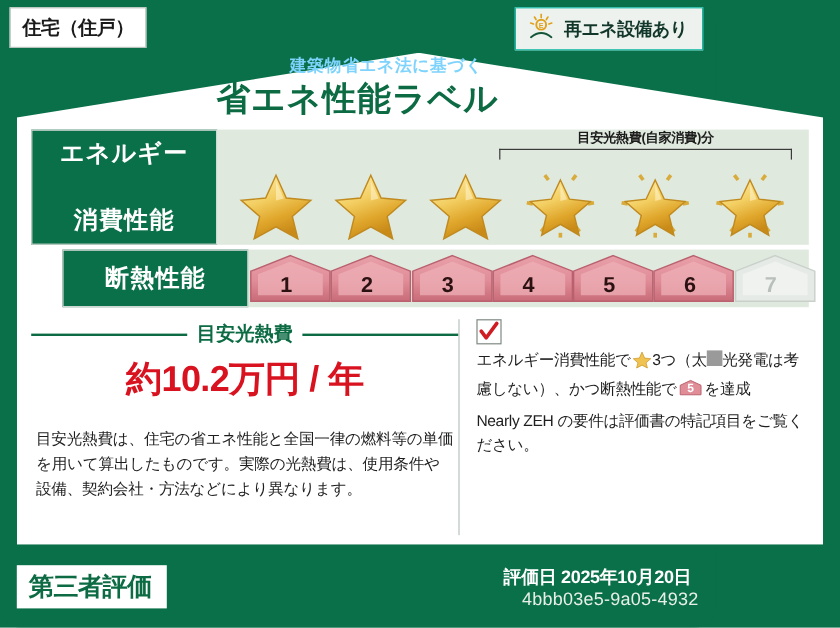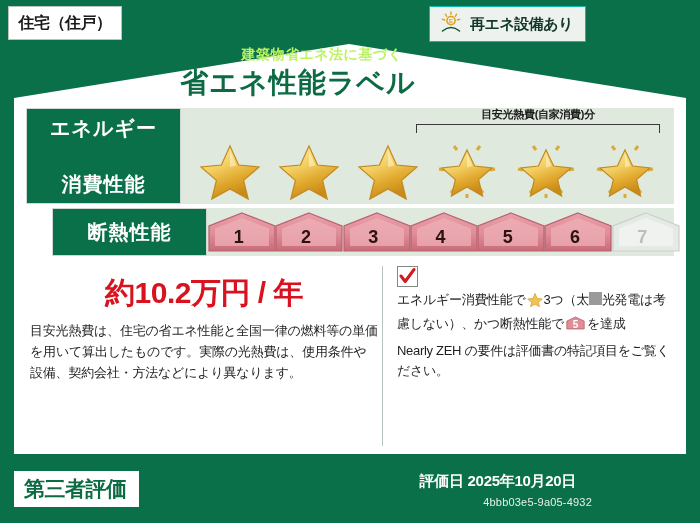--- a/index.html
+++ b/index.html
@@ -44,21 +44,21 @@
     width:672px;height:410px;
     background:#ffffff;
     clip-path:polygon(0 54px, 335px 0, 672px 54px, 672px 410px, 0 410px);
     z-index:2;
   }
 
   
   .head-sub{
     position:absolute;left:0;right:0;top:46px;
     text-align:center;font-size:14px;font-weight:bold;
-    color:#bef264;letter-spacing:0.5px;z-index:6;padding-left:48px;
+    color:#7dd3fc;letter-spacing:0.5px;z-index:6;padding-left:48px;
   }
   .head-main{
     position:absolute;left:0;right:0;top:64px;
     text-align:center;font-size:28px;font-weight:bold;
     color:#0c6b43;letter-spacing:1px;z-index:6;
   }
 
   
   .content{
     position:absolute;left:26px;top:108px;
@@ -131,21 +131,21 @@
     display:flex;align-items:center;gap:8px;
     font-size:16px;font-weight:bold;color:#0c6b43;
     justify-content:center;margin-top:2px;
   }
   .cost-head .rule{flex:1;height:2px;background:#0c6b43;}
   .cost-val{
     text-align:center;font-size:30px;font-weight:bold;color:#d9121f;
     margin-top:7px;letter-spacing:-0.5px;
   }
   .cost-note{
-    margin-top:6px;font-size:13px;line-height:1.62;color:#1e1e1e;
+    margin-top:18px;font-size:13px;line-height:1.62;color:#1e1e1e;
     letter-spacing:-0.2px;padding:0 4px;
   }
 
   
   .zeh-item{margin-bottom:6px;}
   .zeh-head{display:flex;align-items:center;gap:7px;}
   .chk{
     width:19px;height:19px;flex:0 0 19px;
     border:1px solid #7f8a83;background:#fff;position:relative;
   }
@@ -180,21 +180,21 @@
   .bels .en{font-size:24px;font-weight:bold;color:#0c6b43;letter-spacing:-1px;}
   .prop{
     position:absolute;left:235px;bottom:21px;color:#fff;font-size:15px;font-weight:bold;
   }
   .prop .unit{margin-left:14px;}
   .eval{
     position:absolute;right:20px;bottom:32px;color:#fff;font-size:15px;font-weight:bold;
     letter-spacing:-0.3px;
   }
   .evalid{
-    position:absolute;right:4px;bottom:15px;color:#e8efe9;font-size:11px;letter-spacing:0.2px;
+    position:absolute;right:14px;bottom:15px;color:#e8efe9;font-size:15px;letter-spacing:0.2px;
   }
 </style>
 </head>
 <body>
 
 <div class="label-root">
 
   <div class="sheet"></div>
 
   <div class="tab-house">
@@ -388,20 +388,25 @@
             </span>
             <span class="num">7</span>
           </div>
         </div>
       </div>
     </div>
 
     <div class="lower">
 
       <div class="lower-left">
+        <div class="cost-head">
+          <span class="rule"></span>
+          <span>目安光熱費</span>
+          <span class="rule"></span>
+        </div>
         <div class="cost-val">約10.2万円 / 年</div>
         <div class="cost-note">目安光熱費は、住宅の省エネ性能と全国一律の燃料等の単価を用いて算出したものです。実際の光熱費は、使用条件や設備、契約会社・方法などにより異なります。</div>
       </div>
 
       <div class="lower-right">
 
         <div class="zeh-item">
           <div class="zeh-head">
             <span class="chk">
               <svg width="17" height="18" viewBox="0 0 17 18">

